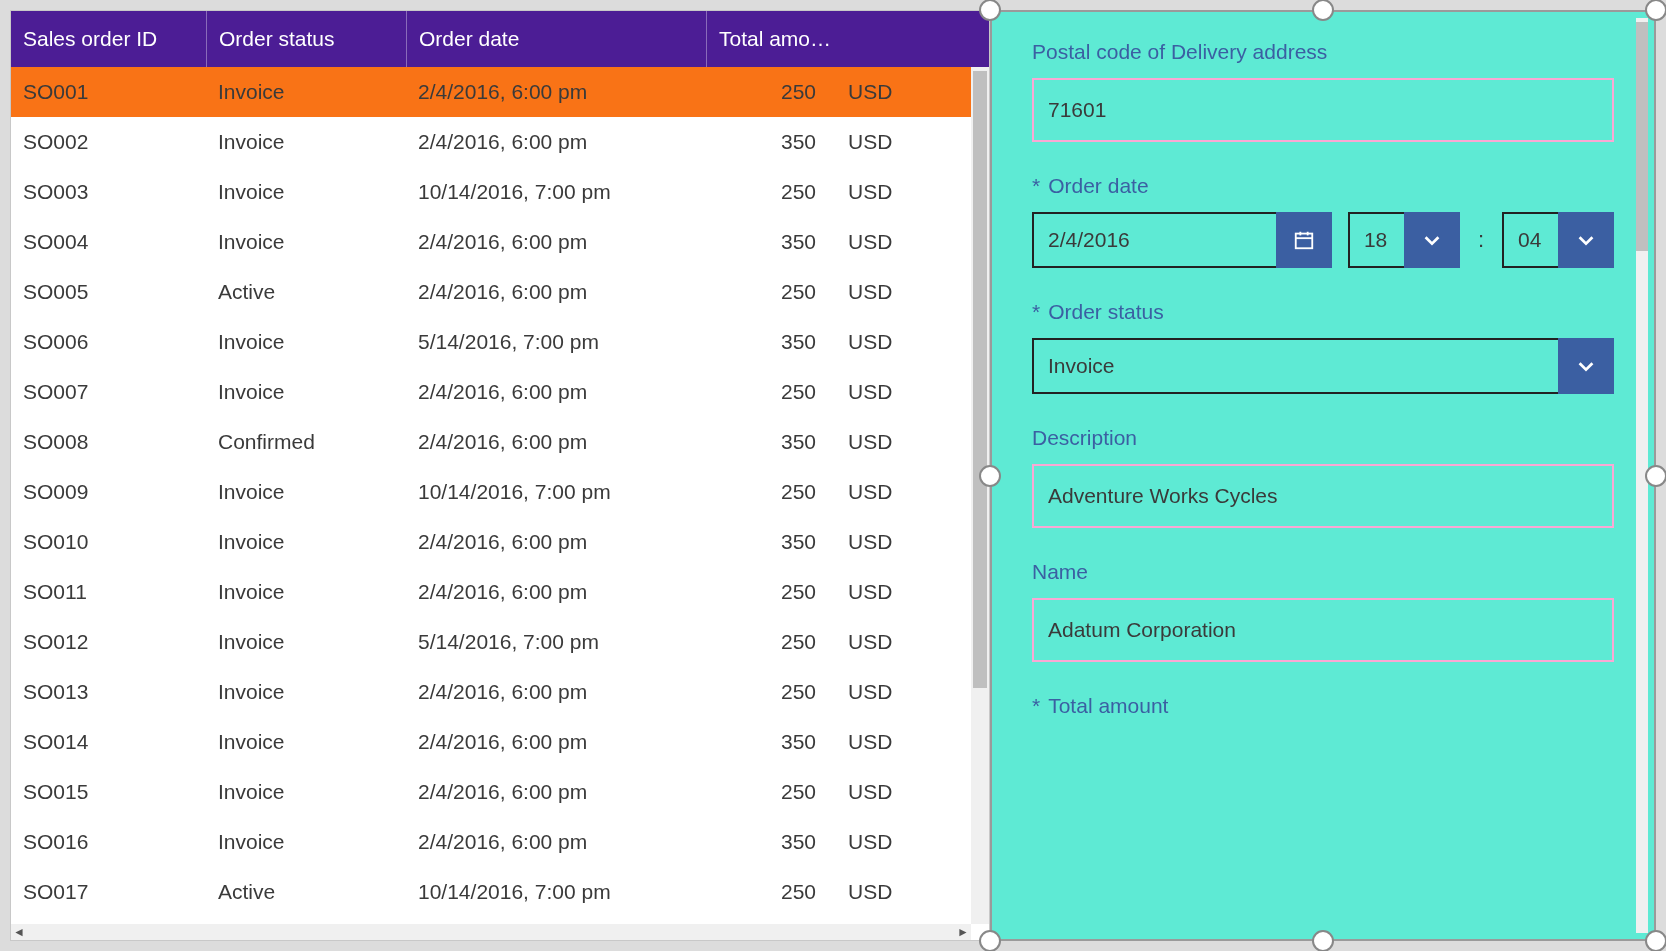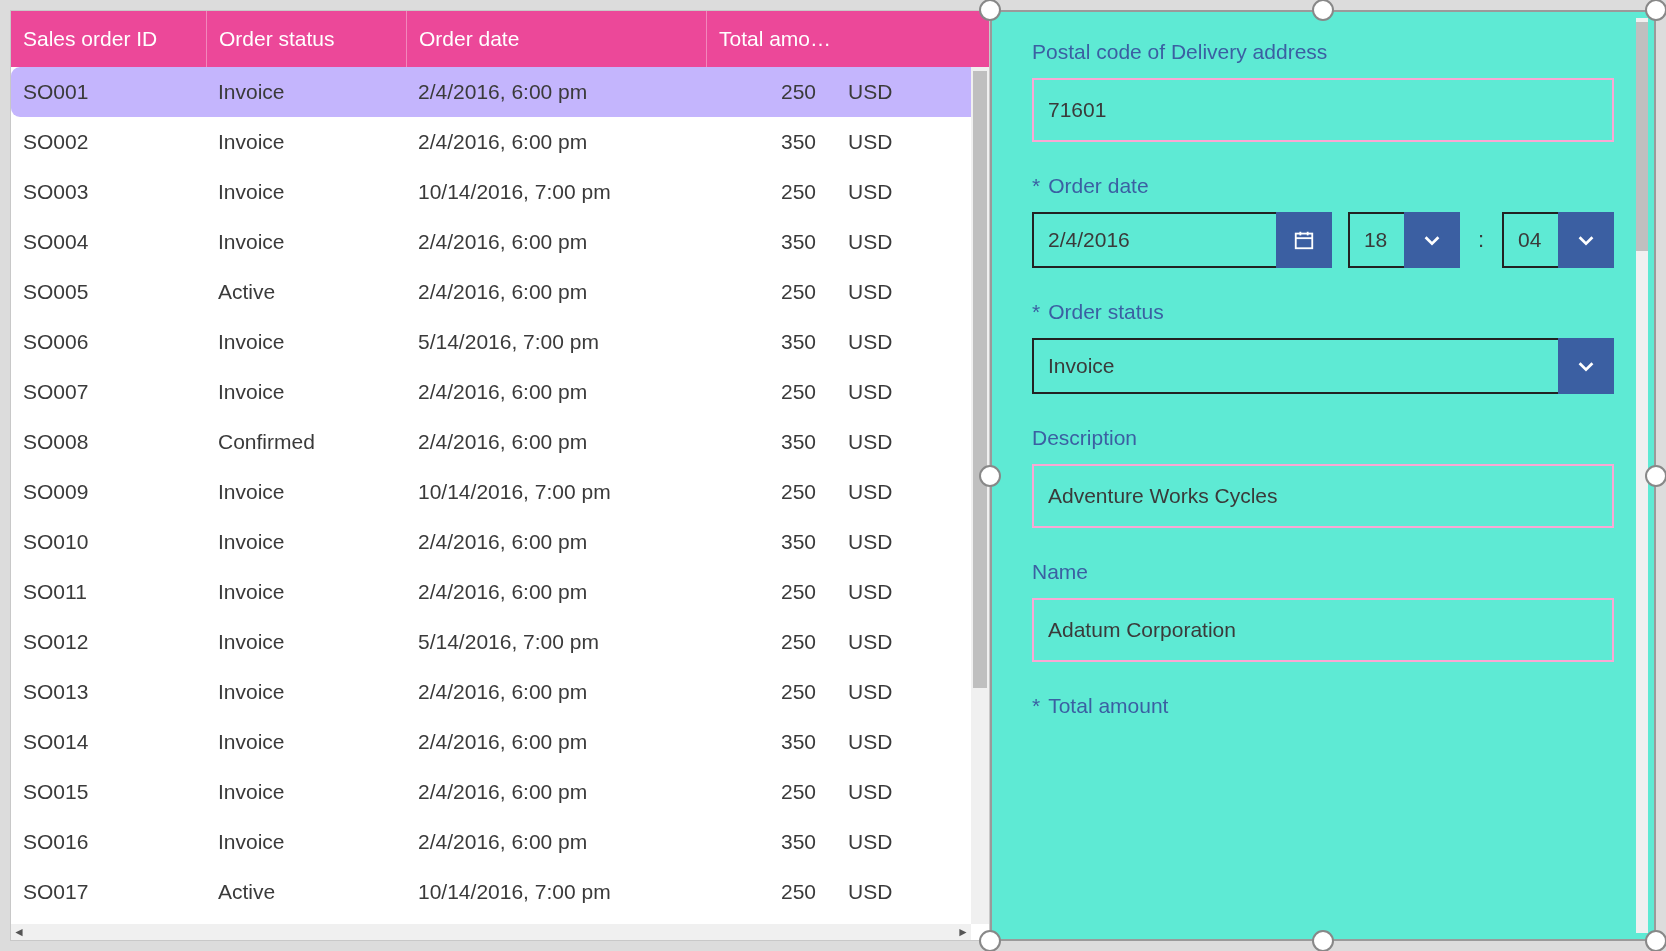--- a/index.html
+++ b/index.html
@@ -34,21 +34,21 @@
   flex: 0 0 980px;
   background: #fff;
   display: flex;
   flex-direction: column;
   position: relative;
   border: 1px solid #c8c8c8;
   box-sizing: border-box;
 }
 .table-header {
   display: flex;
-  background: #ec4899;
+  background: #4c1d95;
   color: #fff;
   font-size: 21px;
   height: 56px;
   align-items: stretch;
   flex: 0 0 auto;
 }
 .th {
   padding: 0 12px;
   display: flex;
   align-items: center;
@@ -72,21 +72,21 @@
   height: 100%;
   overflow: hidden;
 }
 .tr {
   display: flex;
   height: 50px;
   align-items: center;
   font-size: 21px;
   color: #3a3a3a;
 }
-.tr.selected { background: #c4b5fd; border-radius: 9px; }
+.tr.selected { background: #f97316; }
 .td { padding: 0 12px; box-sizing: border-box; white-space: nowrap; overflow: hidden; }
 .td.col-id { flex: 0 0 195px; }
 .td.col-status { flex: 0 0 200px; }
 .td.col-date  { flex: 0 0 300px; }
 .td.col-amount { flex: 0 0 130px; text-align: right; padding-right: 20px;}
 .td.col-curr { flex: 1 1 auto; }
 .vscroll {
   position: absolute;
   right: 0;
   top: 56px;

